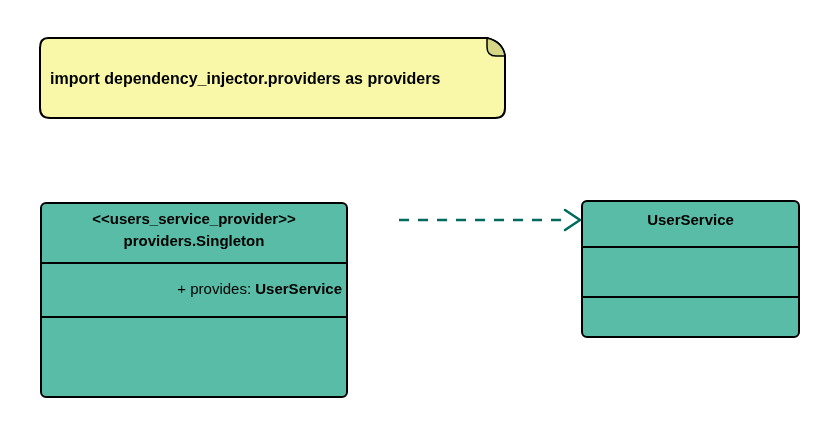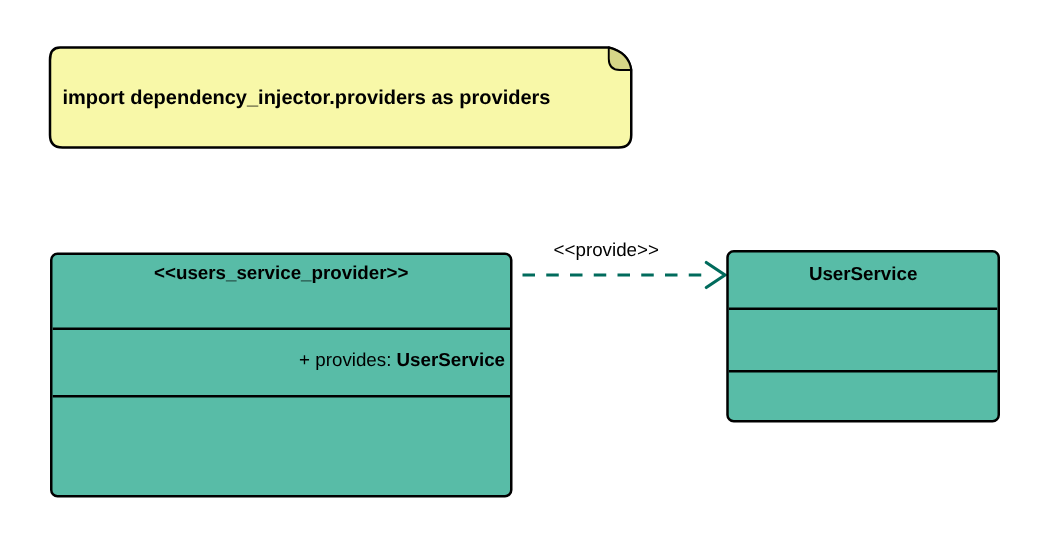--- a/index.html
+++ b/index.html
@@ -63,21 +63,21 @@
     border: 2px solid var(--border, #000000);
     border-radius: 6px;
     box-sizing: border-box;
     display: flex;
     flex-direction: column;
     overflow: hidden;
   }
   .provider-box {
     left: 40px;
     top: 202px;
-    width: 370px;
+    width: 308px;
     height: 196px;
   }
   .service-box {
     left: 581px;
     top: 200px;
     width: 219px;
     height: 138px;
   }
   .class-header {
     text-align: center;
@@ -143,29 +143,29 @@
     <path class="note-fold-shape" d="M 487 38 Q 503 42 505 56 L 496 56 Q 487 56 487 47 Z"></path>
     <path class="dep-line" d="M 399 220 L 568 220"></path>
     <path class="dep-head" d="M 565 210 L 580 220 L 565 230"></path>
   </svg>
 
   <div class="note-text">import dependency_injector.providers as providers</div>
 
   <div class="class-box provider-box">
     <div class="class-header">
       <div>&lt;&lt;users_service_provider&gt;&gt;</div>
+      <div>providers.Singleton</div>
     </div>
     <div class="compartment attr-sec">
       <div class="member-line"><span>+ provides: </span><span class="bold-type">UserService</span></div>
     </div>
     <div class="compartment method-sec">
     </div>
   </div>
 
-  <div class="arrow-label">&lt;&lt;provide&gt;&gt;</div>
 
   <div class="class-box service-box">
     <div class="class-header">
       <div>UserService</div>
     </div>
     <div class="compartment svc-mid"></div>
     <div class="compartment svc-bottom"></div>
   </div>
 
 </div>

